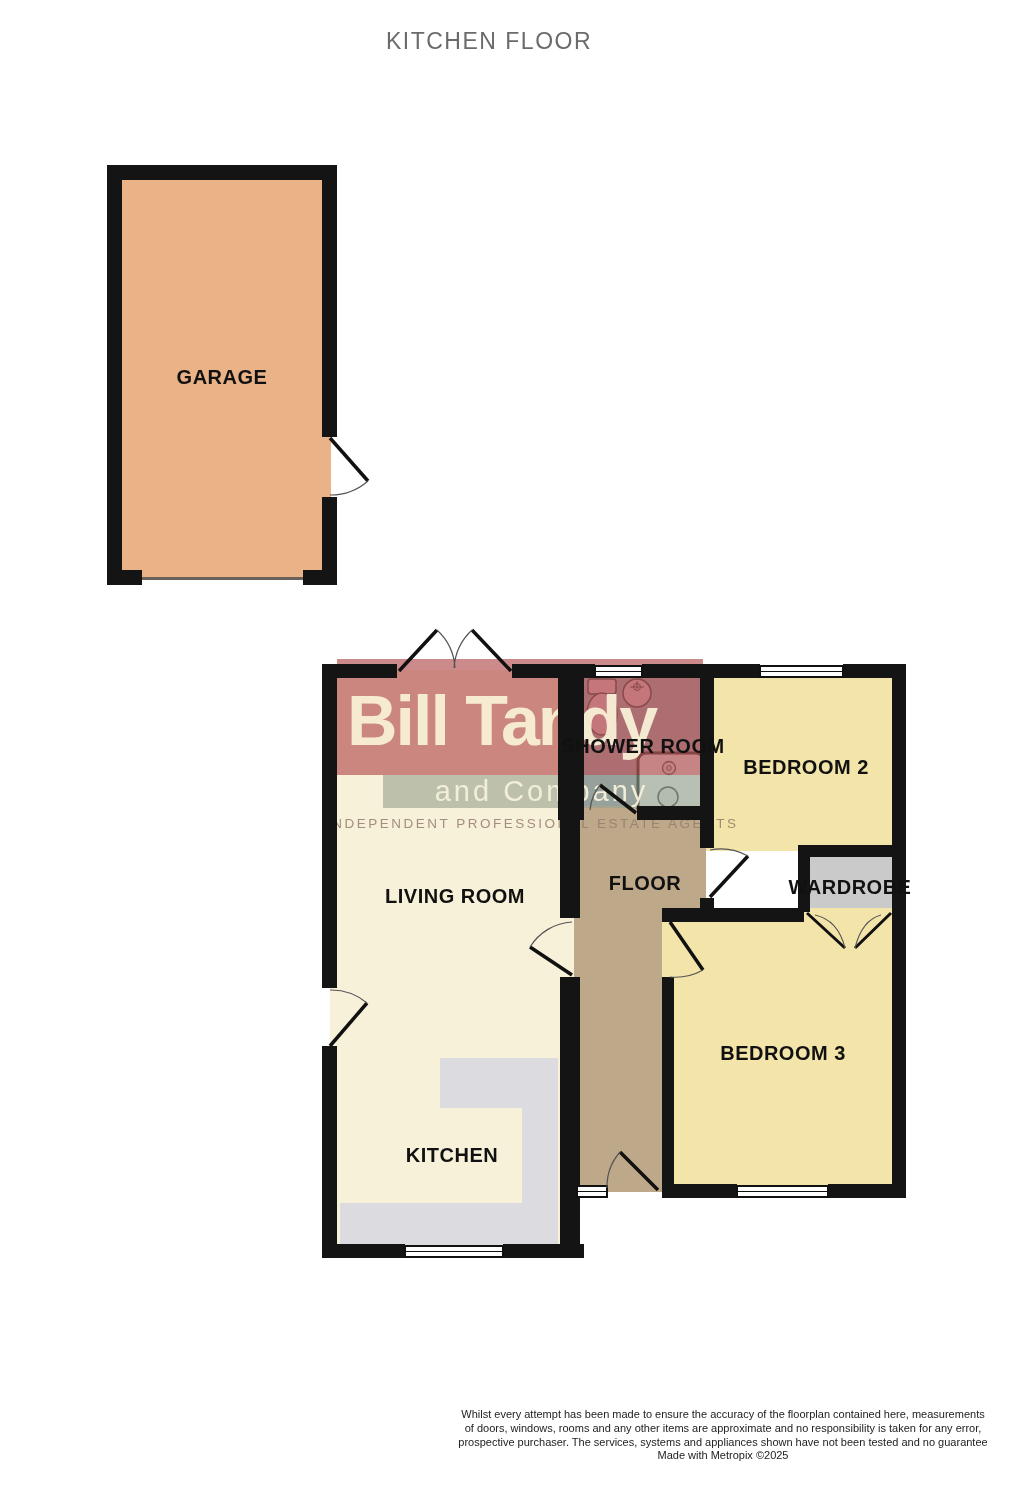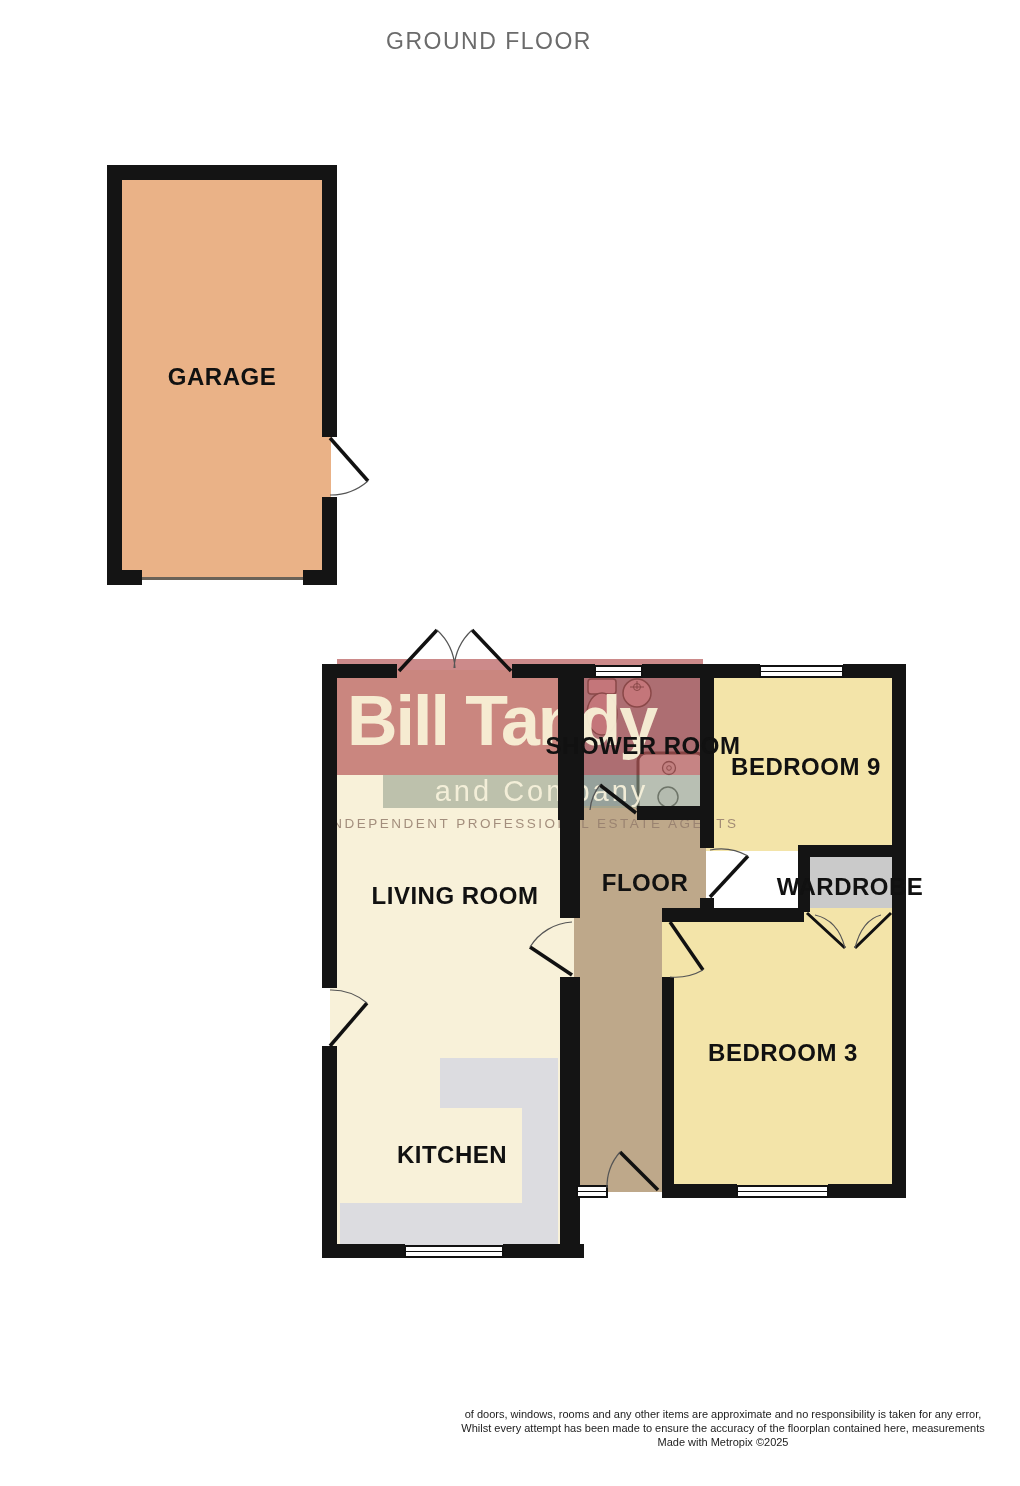--- a/index.html
+++ b/index.html
@@ -5,21 +5,21 @@
   html,body{margin:0;padding:0;background:#ffffff;}
   .page{position:relative;width:1020px;height:1486px;background:#ffffff;overflow:hidden;
         font-family:"Liberation Sans", sans-serif;}
   .layer{position:absolute;left:0;top:0;width:1020px;height:1486px;}
   .z1{z-index:1}.z2{z-index:2}.z3{z-index:3}.z4{z-index:4}
 
   .title{position:absolute;left:489px;top:41px;transform:translate(-50%,-50%);
          font-size:23px;letter-spacing:1.5px;color:#6b6b6b;white-space:nowrap;}
 
   .room-label{position:absolute;transform:translate(-50%,-50%);font-weight:bold;
-              font-size:24px;color:#111;white-space:nowrap;letter-spacing:0.5px;}
+              font-size:20px;color:#111;white-space:nowrap;letter-spacing:0.5px;}
 
   
   .wm-red{position:absolute;left:337px;top:659px;width:366px;height:116px;
           background:rgba(183,88,88,0.70);display:flex;align-items:flex-end;
           padding-left:10px;box-sizing:border-box;}
   .wm-red span{font-size:70px;font-weight:bold;letter-spacing:-2px;
                color:rgba(248,240,214,0.95);line-height:108px;}
   .wm-green{position:absolute;left:383px;top:775px;width:317px;height:33px;
             background:rgba(150,162,142,0.60);display:flex;align-items:center;justify-content:center;}
   .wm-green span{font-size:29px;color:rgba(245,240,218,0.95);letter-spacing:3px;}
@@ -28,21 +28,21 @@
               white-space:nowrap;}
 
   .disclaimer{position:absolute;left:448px;top:1408px;width:550px;text-align:center;
               font-size:11px;line-height:1.25;color:#222;}
 </style>
 </head>
 <body>
 
 <div class="page">
 
-  <div class="title">GROUND FLOOR</div>
+  <div class="title">KITCHEN FLOOR</div>
 
   <svg class="layer z1" width="1020" height="1486" viewBox="0 0 1020 1486">
 
     <rect x="113" y="170" width="218" height="410" fill="#eab287"></rect>
 
     <rect x="330" y="670" width="244" height="582" fill="#f8f1d9"></rect>
 
     <g fill="#dcdce0">
       <rect x="440" y="1058" width="118" height="50"></rect>
       <rect x="522" y="1058" width="36" height="145"></rect>
@@ -195,24 +195,25 @@
       </g>
     </g>
   </svg>
 
   <div class="layer z4">
     <div class="room-label" style="left:222px;top:377px">GARAGE</div>
     <div class="room-label" style="left:455px;top:896px">LIVING ROOM</div>
     <div class="room-label" style="left:452px;top:1155px">KITCHEN</div>
     <div class="room-label" style="left:645px;top:883px">FLOOR</div>
     <div class="room-label" style="left:643px;top:746px">SHOWER ROOM</div>
-    <div class="room-label" style="left:806px;top:767px">BEDROOM 9</div>
+    <div class="room-label" style="left:806px;top:767px">BEDROOM 2</div>
     <div class="room-label" style="left:850px;top:887px">WARDROBE</div>
     <div class="room-label" style="left:783px;top:1053px">BEDROOM 3</div>
   </div>
 
   <div class="disclaimer">
+    <div>Whilst every attempt has been made to ensure the accuracy of the floorplan contained here, measurements</div>
     <div>of doors, windows, rooms and any other items are approximate and no responsibility is taken for any error,</div>
-    <div>Whilst every attempt has been made to ensure the accuracy of the floorplan contained here, measurements</div>
+    <div>prospective purchaser. The services, systems and appliances shown have not been tested and no guarantee</div>
     <div>Made with Metropix ©2025</div>
   </div>
 
 </div>
 
 </body></html>

